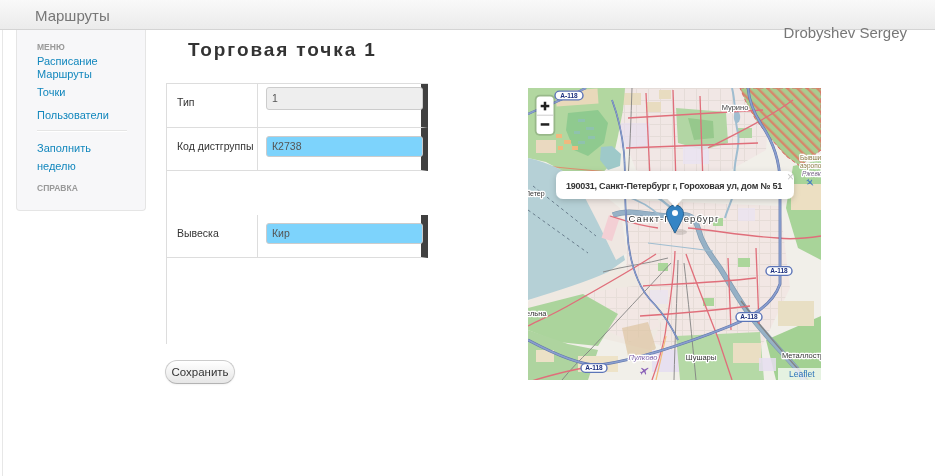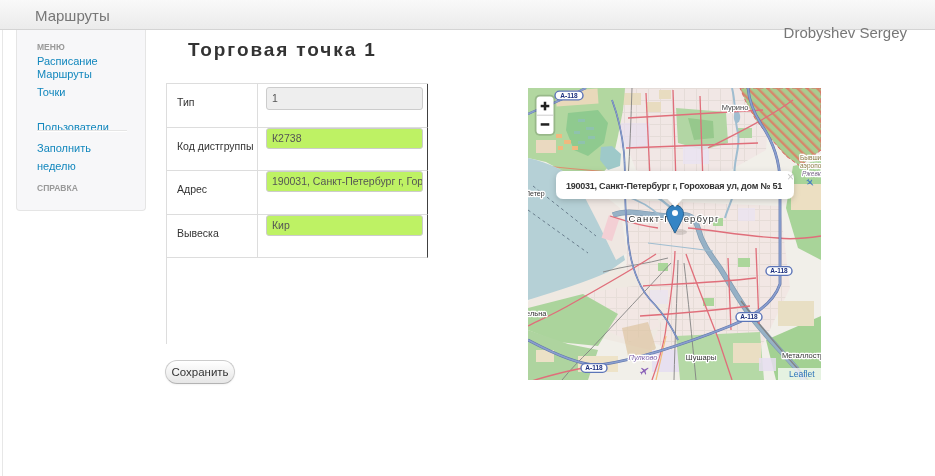--- a/index.html
+++ b/index.html
@@ -15,25 +15,25 @@
 #side{position:absolute;left:16px;top:30px;width:130px;height:181px;background:#f7f7f9;
   border:1px solid #e5e5e5;border-top:none;border-radius:0 0 4px 4px;box-sizing:border-box;}
 #side .hdr{position:absolute;left:20px;font-size:8.5px;font-weight:bold;color:#999;}
 #side a{position:absolute;left:20px;font-size:11px;color:#1287bd;text-decoration:none;white-space:nowrap;}
 #side .divider{position:absolute;left:20px;right:18px;height:1px;background:#e5e5e5;border-bottom:1px solid #fff;}
 
 #h2{position:absolute;left:164px;top:39px;font-size:19px;font-weight:bold;color:#333;letter-spacing:1.9px;margin-left:24px;}
 
 #tbl{position:absolute;left:166px;top:83px;width:261px;height:260px;
   border-top:1px solid #ddd;border-left:1px solid #ddd;}
-.row{position:absolute;left:0;width:261px;border-bottom:1px solid #ddd;border-right:1px solid #404040;box-sizing:border-box;}
+.row{position:absolute;left:0;width:261px;border-bottom:1px solid #ddd;border-right:7px solid #404040;box-sizing:border-box;}
 .row .lbl{position:absolute;left:10px;top:12px;font-size:10.5px;color:#333;}
 .row .vline{position:absolute;left:90px;top:0;width:1px;height:100%;background:#ddd;}
-.inp{position:absolute;left:99px;top:0;width:145px;height:19px;border:1px solid #ccc;border-radius:3px;
-  font-size:10.5px;color:#555;padding:0 5px;line-height:19px;background:#bef264;white-space:nowrap;overflow:hidden;}
+.inp{position:absolute;left:99px;top:8px;width:145px;height:19px;border:1px solid #ccc;border-radius:3px;
+  font-size:10.5px;color:#555;padding:0 5px;line-height:19px;background:#7dd3fc;white-space:nowrap;overflow:hidden;}
 .inp.dis{background:#eee;color:#555;}
 
 #savebtn{position:absolute;left:165px;top:360px;width:70px;height:24px;
   background:linear-gradient(#fff,#e6e6e6);border:1px solid #bbb;border-color:#ccc #ccc #b3b3b3;
   border-radius:12px;font-size:11.5px;color:#333;text-align:center;line-height:22px;box-sizing:border-box;
   box-shadow:inset 0 1px 0 rgba(255,255,255,.2),0 1px 2px rgba(0,0,0,.05);}
 
 #map{position:absolute;left:528px;top:88px;width:293px;height:292px;overflow:hidden;}
 </style>
 </head>
@@ -42,41 +42,36 @@
   <div id="nav">
       <span id="brand">Маршруты</span>
       <span id="user">Drobyshev Sergey</span>
     </div>
   <div id="leftline"></div>
   <div id="side">
     <div class="hdr" style="top:12px">МЕНЮ</div>
     <a style="top:25px">Расписание</a>
     <a style="top:38px">Маршруты</a>
     <a style="top:56px">Точки</a>
-    <a style="top:91px">Пользователи</a>
+    <a style="top:79px">Пользователи</a>
     <div class="divider" style="top:100px"></div>
     <a style="top:109px;line-height:18px">Заполнить<br>неделю</a>
     <div class="hdr" style="top:153px">СПРАВКА</div>
   </div>
   <div id="h2">Торговая точка 1</div>
   <div id="tbl">
     <div class="row" style="top:0;height:44px">
         <span class="lbl">Тип</span>
         <span class="vline"></span>
         <span class="inp dis" style="top:3px;height:21px;line-height:21px">1</span>
       </div>
     <div class="row" style="top:44px;height:43px">
         <span class="lbl">Код дистгруппы</span>
         <span class="vline"></span>
         <span class="inp">К2738</span>
-      </div>
-    <div class="row" style="top:87px;height:44px">
-        <span class="lbl">Адрес</span>
-        <span class="vline"></span>
-        <span class="inp">190031, Санкт-Петербург г, Гор</span>
       </div>
     <div class="row" style="top:131px;height:43px">
         <span class="lbl">Вывеска</span>
         <span class="vline"></span>
         <span class="inp">Кир</span>
       </div>
   </div>
   <div id="savebtn">Сохранить</div>
   <div id="map"><svg id="mapsvg" width="293" height="292" viewBox="0 0 293 292">
 <defs>

